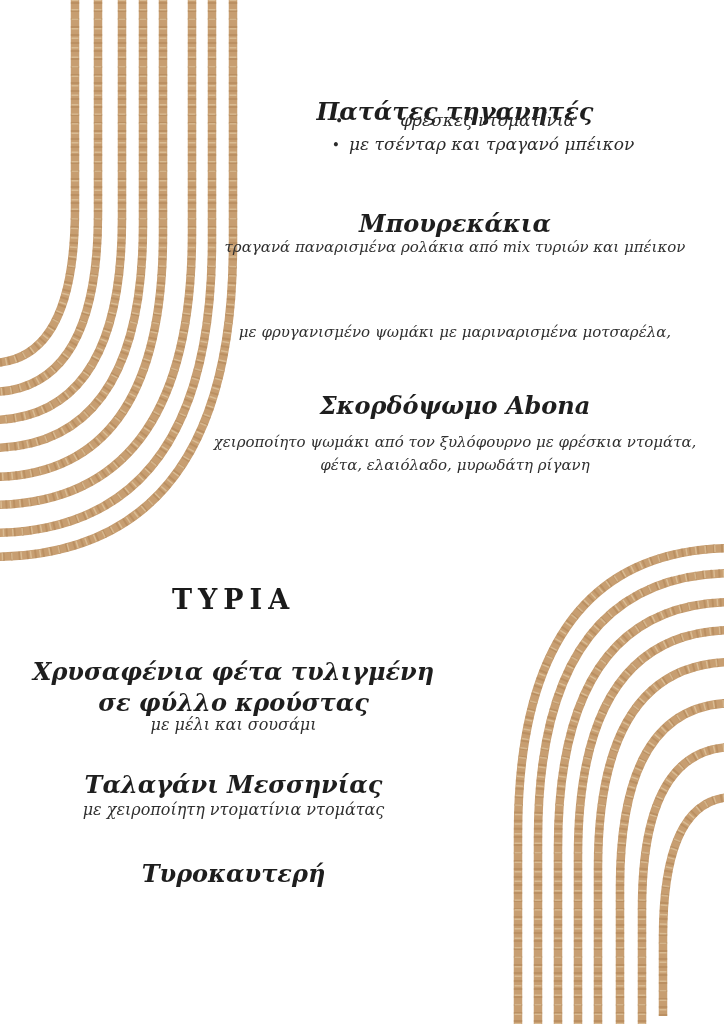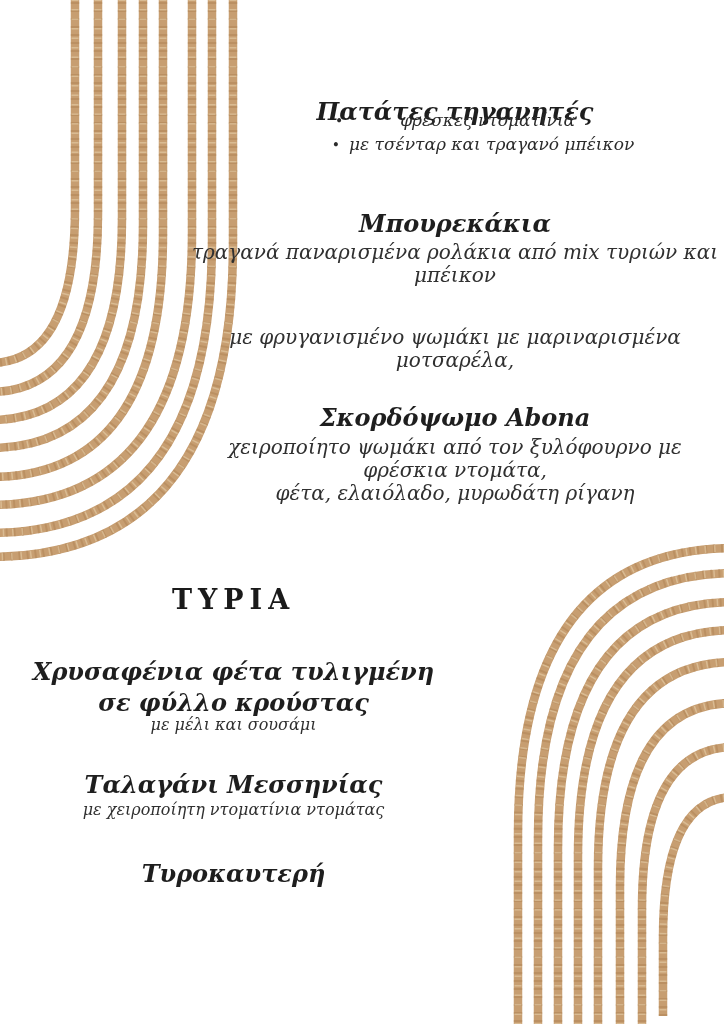--- a/index.html
+++ b/index.html
@@ -9,21 +9,21 @@
     font-family:"DejaVu Serif", serif;
     color:#222222;
   }
   .page{position:relative;width:724px;height:1024px;background:#ffffff;}
   svg.arcs{position:absolute;left:0;top:0;z-index:0;}
   .t{position:absolute;z-index:1;text-align:center;}
   .ct{left:185px;width:540px;}   
   .cl{left:6px;width:455px;}    
   .title{font-size:24px;font-style:italic;line-height:1.2;color:#1e1e1e;}
   .title2{line-height:31px;}
-  .desc{font-size:20px;font-style:italic;line-height:23px;color:#303030;}
+  .desc{font-size:15px;font-style:italic;line-height:23px;color:#303030;}
   .descsm{font-size:16px;font-style:italic;line-height:21px;color:#303030;}
   .cat{font-size:27px;font-style:normal;letter-spacing:6px;color:#1a1a1a;}
   .brow{display:flex;justify-content:center;align-items:baseline;font-size:17px;font-style:italic;color:#2b2b2b;}
   .brow .dot{font-style:normal;font-size:14px;}
   .b1 .dot{margin-right:57px;}
   .b2{padding-left:28px;}
   .b2 .dot{margin-right:9px;}
   .line{display:block;}
 </style>
 </head>
@@ -78,21 +78,21 @@
 
   <h2 class="t ct title" style="top:190px">Μπουρεκάκια</h2>
   <p class="t ct desc" style="top:221px">
     <span class="line">τραγανά παναρισμένα ρολάκια από mix τυριών και μπέικον</span>
   </p>
 
   <p class="t ct desc" style="top:306px">
     <span class="line">με φρυγανισμένο ψωμάκι με μαριναρισμένα μοτσαρέλα,</span>
   </p>
 
-  <h2 class="t ct title" style="top:384px">Σκορδόψωμο Abona</h2>
+  <h2 class="t ct title" style="top:372px">Σκορδόψωμο Abona</h2>
   <p class="t ct desc" style="top:416px">
     <span class="line">χειροποίητο ψωμάκι από τον ξυλόφουρνο με φρέσκια ντομάτα,</span>
     <span class="line">φέτα, ελαιόλαδο, μυρωδάτη ρίγανη</span>
   </p>
 
   <h1 class="t cl cat" style="top:566px">ΤΥΡΙΑ</h1>
 
   <h2 class="t cl title title2" style="top:636px">
     <span class="line">Χρυσαφένια φέτα τυλιγμένη</span>
     <span class="line">σε φύλλο κρούστας</span>

